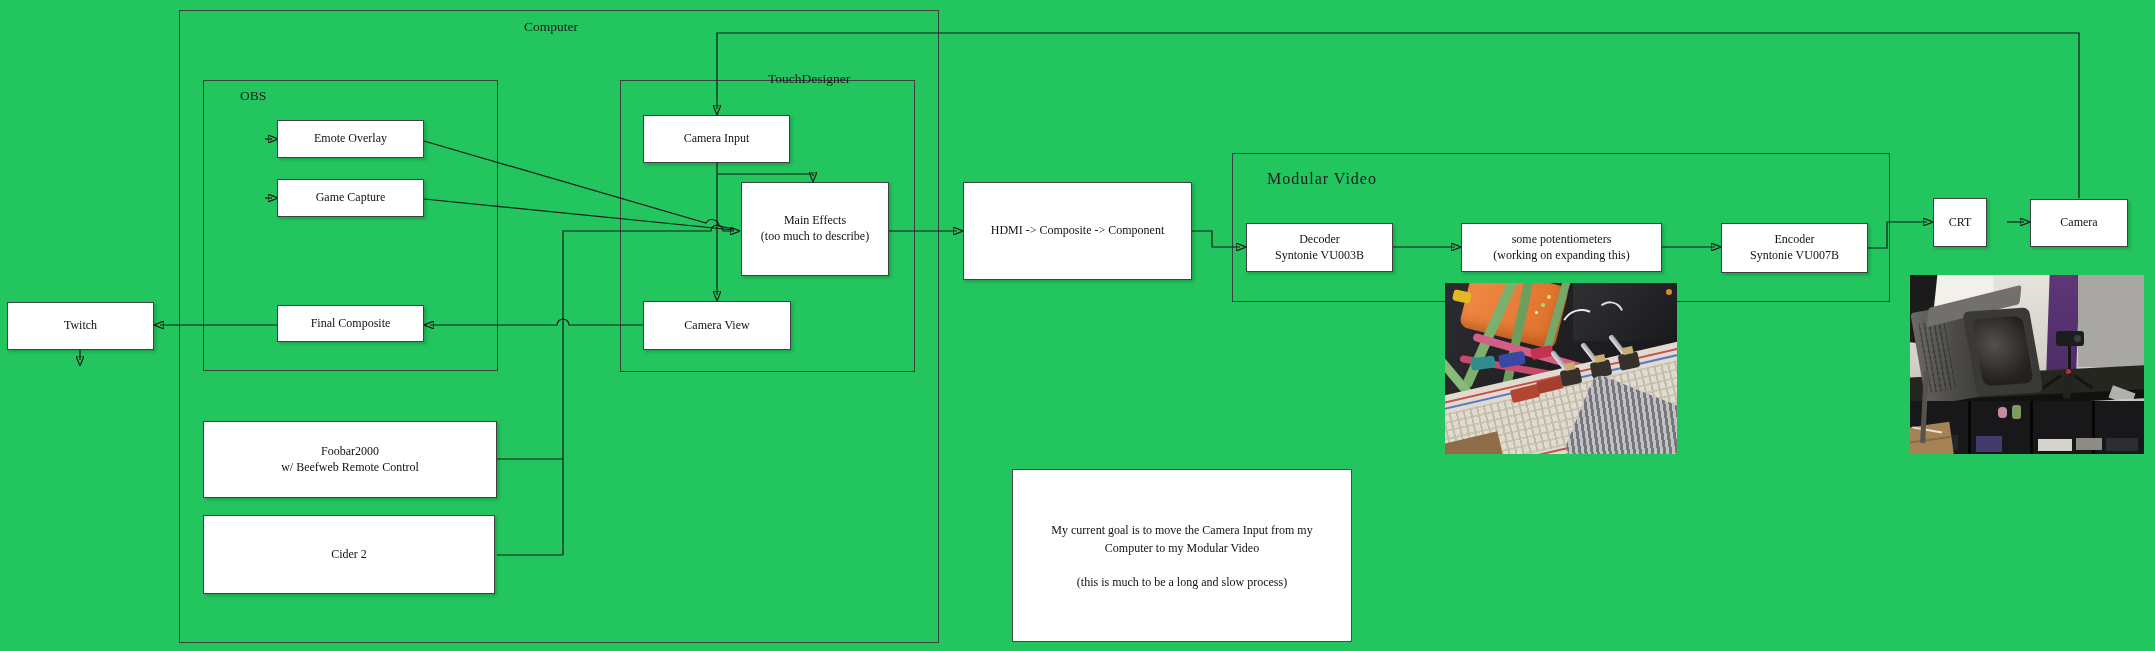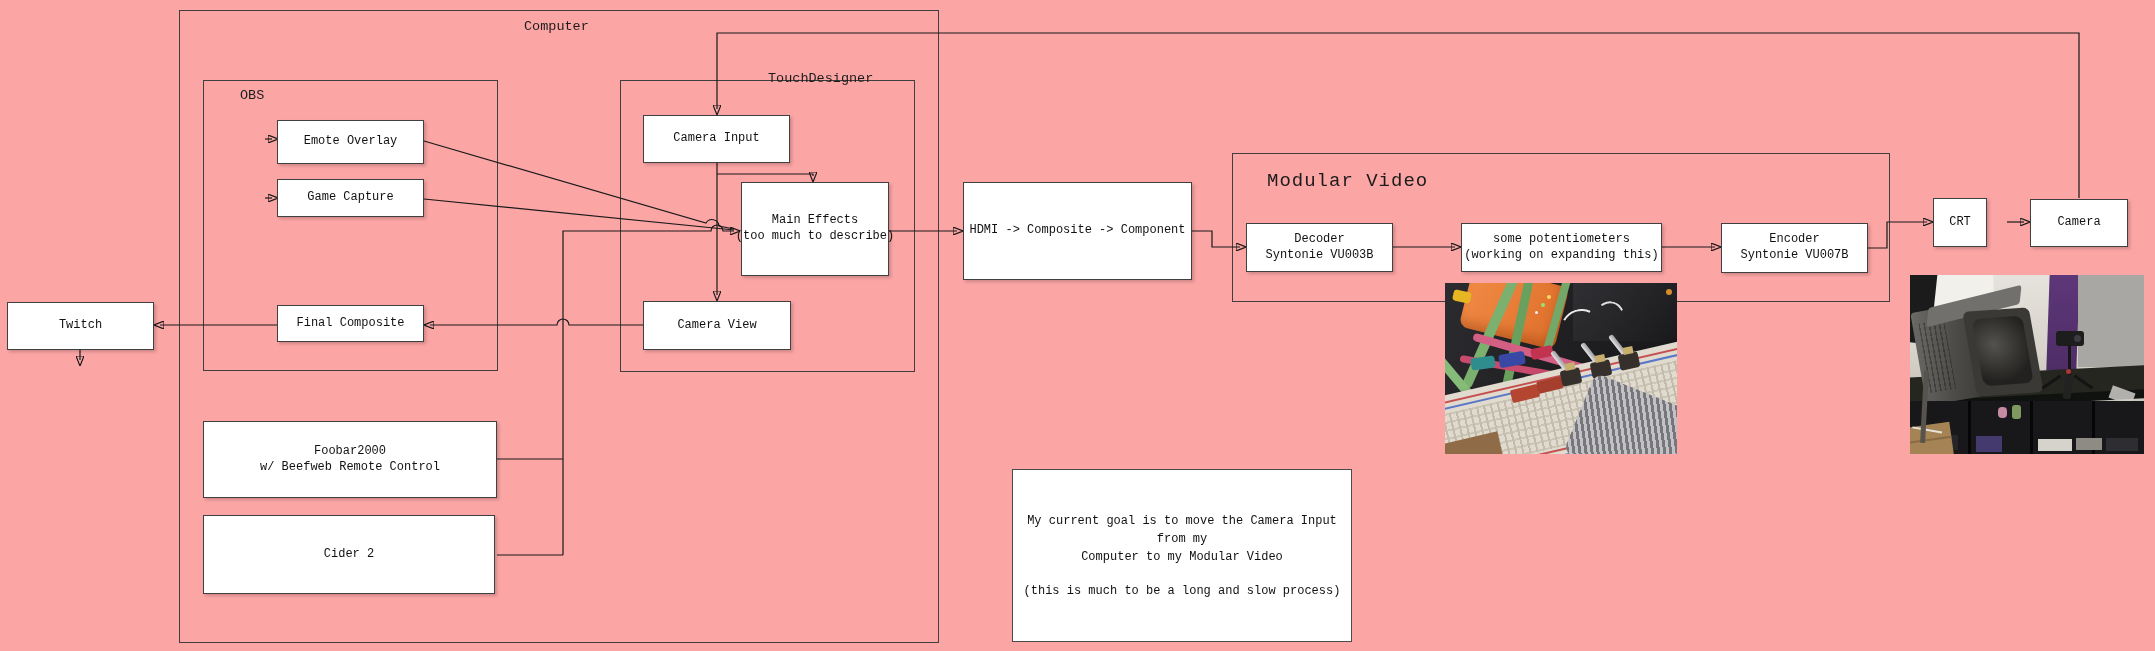--- a/index.html
+++ b/index.html
@@ -1,18 +1,18 @@
 <!DOCTYPE html>
 <html><head>
 <meta charset="utf-8">
 <style>
   html,body { margin:0; padding:0; background:#ffffff; }
   #stage {
-    position:relative; width:2155px; height:651px; background:#fca5a5;
-    font-family:Liberation Mono, monospace; color:#111; overflow:hidden;
+    position:relative; width:2155px; height:651px; background:#22c55e;
+    font-family:Liberation Serif, serif; color:#111; overflow:hidden;
   }
   .container {
     position:absolute; border:1.4px solid #3f3f3f; background:transparent;
     box-sizing:border-box;
   }
   .container-label {
     position:absolute; font-size:13.5px; color:#1c1c1c; white-space:nowrap;
   }
   .box {
     position:absolute; background:#ffffff; border:1.4px solid #404040;
@@ -42,21 +42,21 @@
   <div class="container" style="left:179px;top:10px;width:760px;height:633px;"></div>
   <div class="container-label" style="left:524px;top:19px;">Computer</div>
 
   <div class="container" style="left:203px;top:80px;width:295px;height:291px;"></div>
   <div class="container-label" style="left:240px;top:88px;">OBS</div>
 
   <div class="container" style="left:620px;top:80px;width:295px;height:292px;"></div>
   <div class="container-label" style="left:768px;top:71px;">TouchDesigner</div>
 
   <div class="container" style="left:1232px;top:153px;width:658px;height:149px;"></div>
-  <div class="container-label" style="left:1267px;top:170px;letter-spacing:1px;font-size:19px;">Modular Video</div>
+  <div class="container-label" style="left:1267px;top:170px;letter-spacing:1px;font-size:16px;">Modular Video</div>
 
   <svg id="connectors" width="2155" height="651" viewBox="0 0 2155 651">
     <defs>
       <marker id="arr" markerUnits="userSpaceOnUse" markerWidth="10" markerHeight="8" viewBox="0 0 10 8" refX="4" refY="4" orient="auto">
         <path d="M0,0 L10,4 L0,8 Z" fill="#1a1a1a" stroke="none"></path>
       </marker>
     </defs>
     <path d="M265,139 H272" marker-end="url(#arr)"></path>
     <path d="M265,198 H272" marker-end="url(#arr)"></path>
     <path d="M424,141 L706,223 A7,7 0 0 1 719,226 L734,229"></path>
@@ -71,21 +71,21 @@
     <path d="M80,350 V360" marker-end="url(#arr)"></path>
     <path d="M889,231 H957" marker-end="url(#arr)"></path>
     <path d="M1192,231 H1212 V247 H1240" marker-end="url(#arr)"></path>
     <path d="M1393,247 H1455" marker-end="url(#arr)"></path>
     <path d="M1662,247 H1715" marker-end="url(#arr)"></path>
     <path d="M1868,248 H1887 V222 H1927" marker-end="url(#arr)"></path>
     <path d="M2007,222 H2024" marker-end="url(#arr)"></path>
     <path d="M2079,198 V33 H717 V109" marker-end="url(#arr)"></path>
   </svg>
 
-  <div class="box" style="left:277px;top:120px;width:147px;height:44px;">
+  <div class="box" style="left:277px;top:120px;width:147px;height:38px;">
     <span>Emote Overlay</span>
   </div>
   <div class="box" style="left:277px;top:179px;width:147px;height:38px;">
     <span>Game Capture</span>
   </div>
   <div class="box" style="left:277px;top:305px;width:147px;height:37px;">
     <span>Final Composite</span>
   </div>
   <div class="box" style="left:643px;top:115px;width:147px;height:48px;">
     <span>Camera Input</span>

